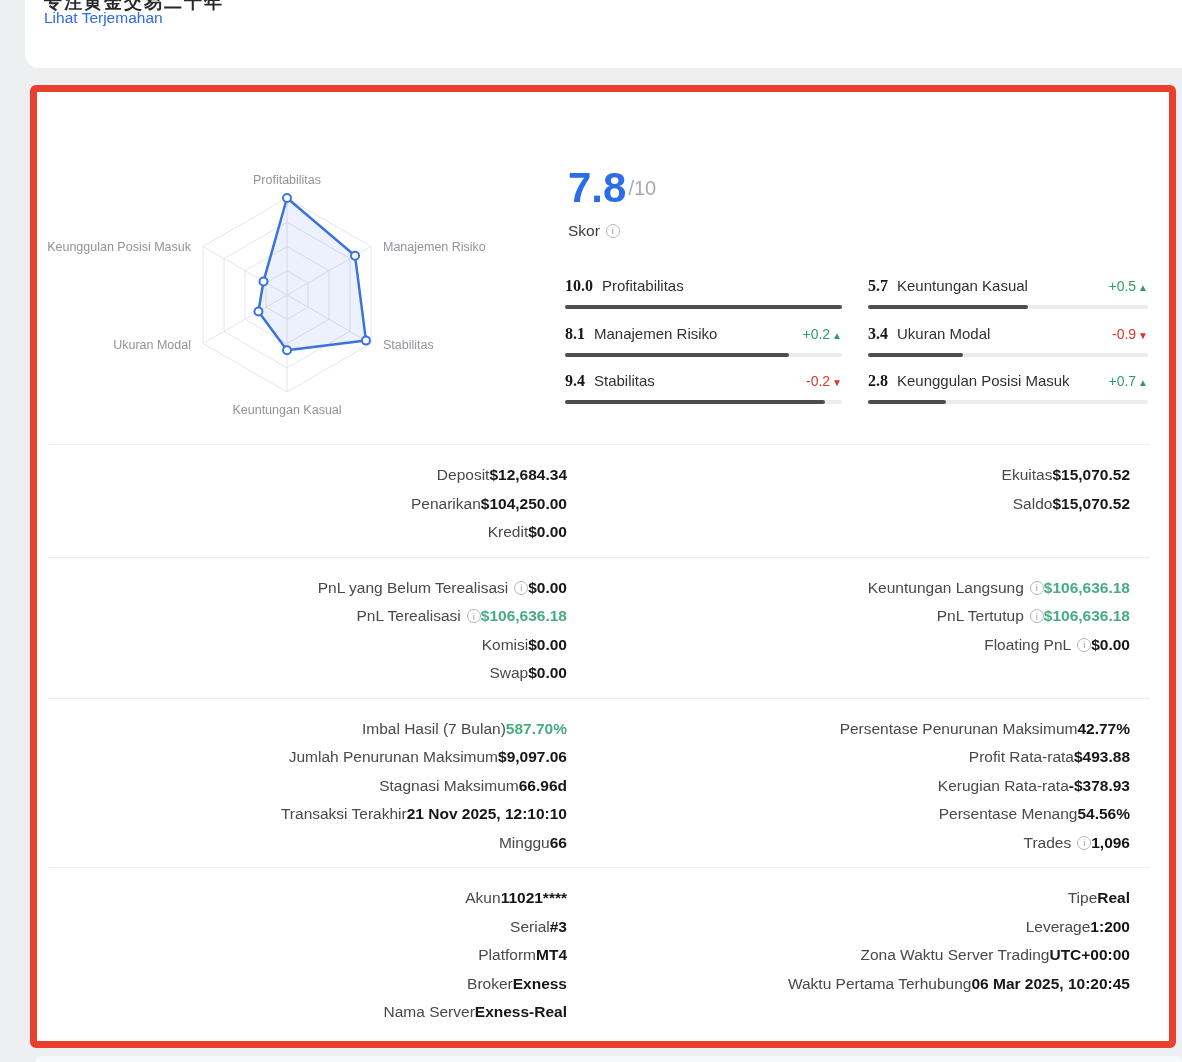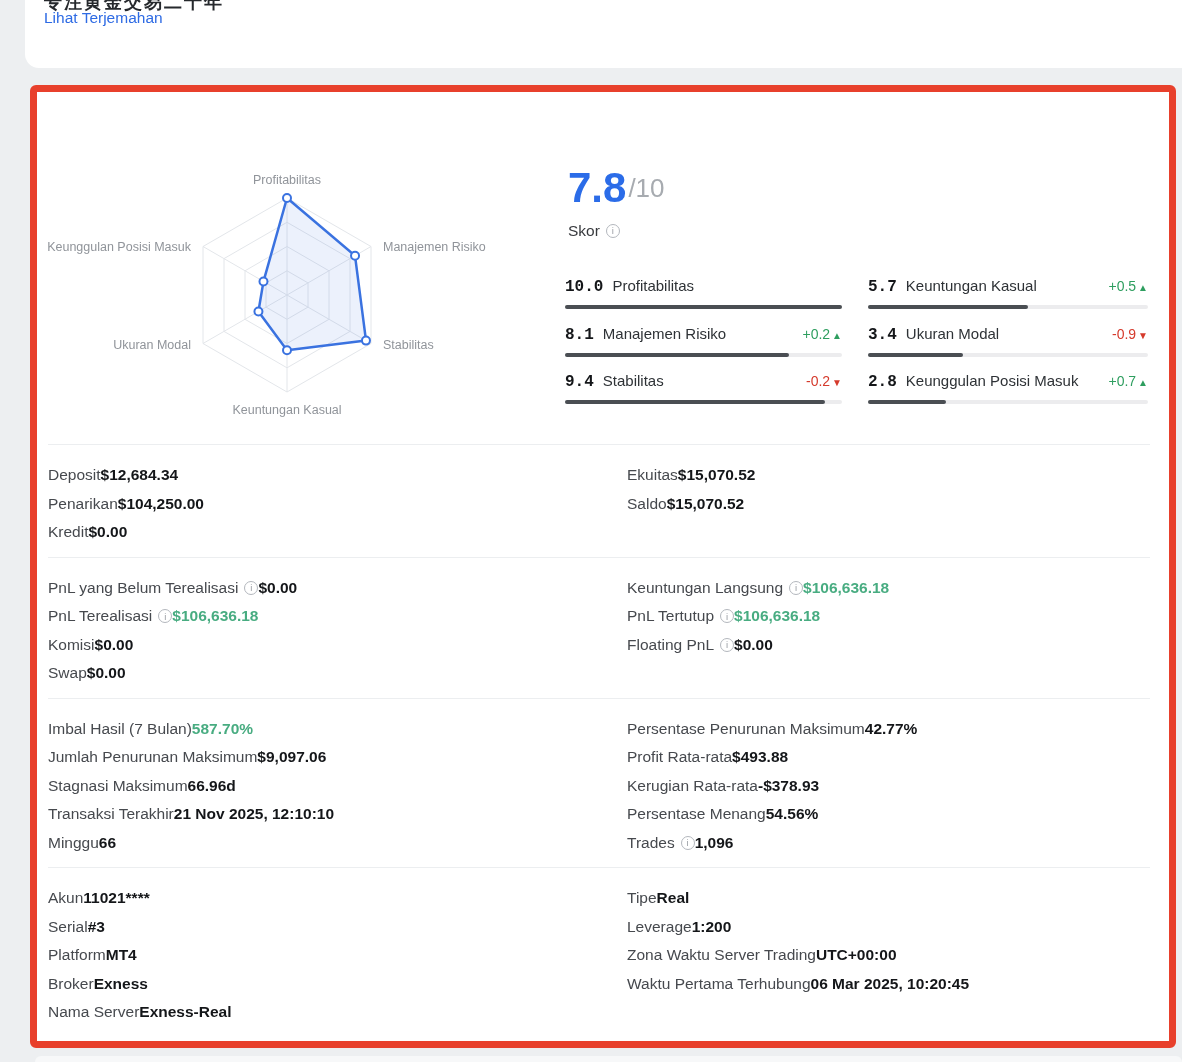--- a/index.html
+++ b/index.html
@@ -18,46 +18,46 @@
   .tab{font-size:15.5px;color:#494e54;padding:0 2px 11px 2px;cursor:pointer;white-space:nowrap}
   .tab.active{color:#141619;font-weight:700;border-bottom:3px solid #1a1c1f}
 
   
   .radar-wrap{position:absolute;left:0;top:70px;width:530px;height:280px}
   .radar-label{font-size:12.5px;fill:#90949a}
 
   
   .score-row{position:absolute;left:531px;top:72px;display:flex;align-items:center}
   .score-big{font-size:42px;line-height:48px;font-weight:700;color:#2b6ce8}
-  .score-max{font-size:26px;color:#a7abb0;margin-left:2px;font-weight:400}
+  .score-max{font-size:20px;color:#a7abb0;margin-left:2px;font-weight:400}
   .score-label-row{position:absolute;left:531px;top:130px;display:flex;align-items:center;font-size:15.5px;color:#37393d}
 
   .info{display:inline-flex;align-items:center;justify-content:center;width:14px;height:14px;border:1px solid #b3b7bd;border-radius:50%;font-size:9.5px;line-height:1;color:#9a9ea4;margin-left:6px;cursor:pointer;flex:none}
 
   
   .bars-col{position:absolute;top:185px}
   .bars-col.c1{left:528px;width:277px}
   .bars-col.c2{left:831px;width:280px}
   .bar-item{height:32px;margin-bottom:15.5px}
   .bar-head{display:flex;align-items:baseline;height:21px}
-  .bar-score{font-family:Liberation Mono, monospace;font-weight:700;font-size:16px;color:#141619}
+  .bar-score{font-family:Liberation Serif, serif;font-weight:700;font-size:16px;color:#141619}
   .bar-label{font-size:15px;color:#2e3236;margin-left:9px;flex:1;white-space:nowrap}
   .bar-delta{font-size:14px;white-space:nowrap}
   .bar-delta.up{color:#2e9e5f}
   .bar-delta.down{color:#d53a2c}
   .tri{font-size:10px;margin-left:2px}
   .bar-track{height:4px;background:#ececee;margin-top:7px;border-radius:2px;position:relative}
   .bar-fill{position:absolute;left:0;top:0;height:4px;background:#4a4e53;border-radius:2px}
 
   
   .stats{position:absolute;left:11px;top:352px;width:1102px}
   .sec{display:flex;border-top:1px solid #eceef0;padding:16px 0 10px}
   .sec-col{width:519px}
-  .sec-col.right{width:523px;margin-left:60px}
-  .stat-row{display:flex;justify-content:flex-start;align-items:center;height:28.5px}
+  .sec-col.right{width:523px;margin-left:40px}
+  .stat-row{display:flex;justify-content:flex-end;align-items:center;height:28.5px}
   .stat-label{font-size:15.5px;color:#46494e;display:inline-flex;align-items:center;white-space:nowrap}
   .stat-value{font-size:15.5px;font-weight:700;color:#141619;white-space:nowrap}
   .stat-value.green{color:#48ac81}
 
   
   .next-card{position:absolute;left:35px;top:1056px;width:1147px;height:6px;background:#f7f8f9;border-radius:10px 10px 0 0}
 </style>
 </head>
 <body>
 

